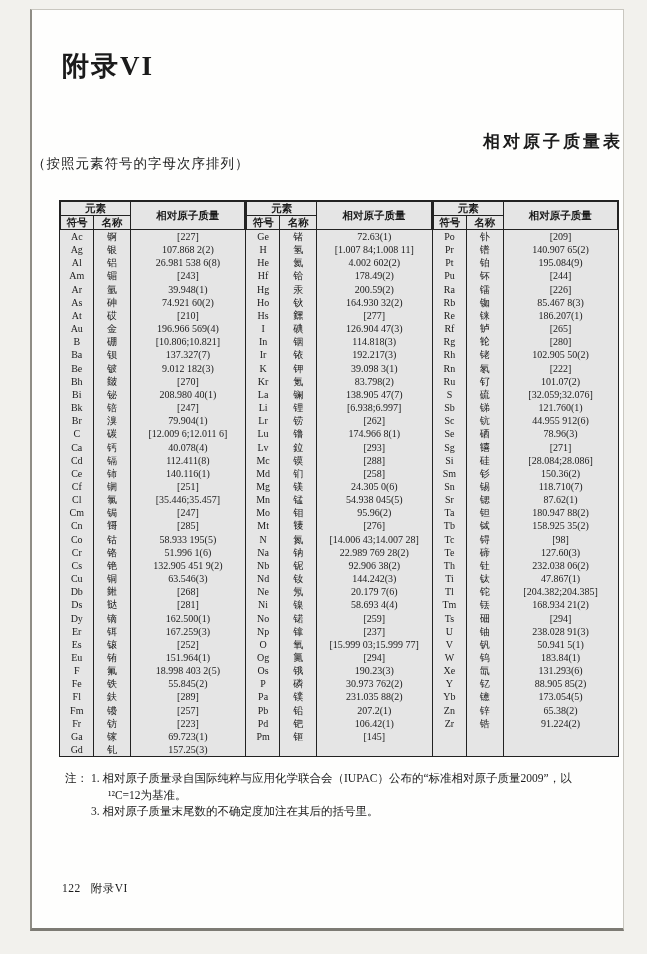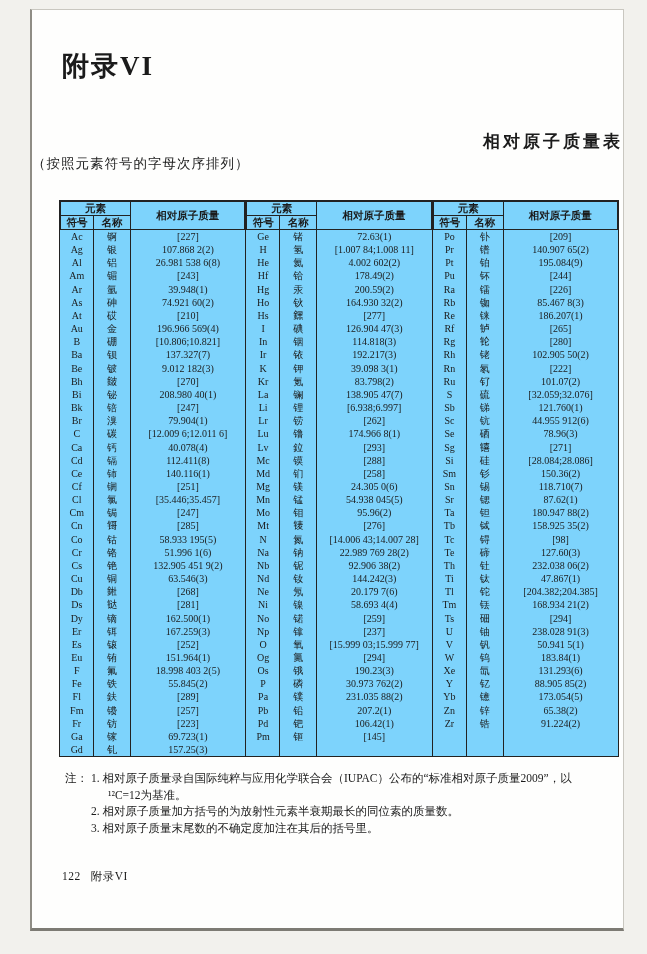--- a/index.html
+++ b/index.html
@@ -29,21 +29,21 @@
   }
   .table-subtitle {
     position:absolute; top:145px; left:0; width:100%;
     font-size:13.5px; letter-spacing:1px;
   }
   .table-wrap {
     position:absolute; left:27px; top:190px; width:560px;
     display:flex;
     border:1.5px solid #222;
     box-sizing:border-box;
-    background:#7dd3fc;
+    background:#e5e5e5;
     font-family:Liberation Serif, serif;
   }
   .group { flex:1 1 0; min-width:0; border-left:1.5px solid #222; }
   .group:first-child { border-left:none; }
   .atomic-table { width:100%; border-collapse:collapse; table-layout:fixed; }
   .c-sym  { width:33px; }
   .c-name { width:37px; }
   .atomic-table thead th {
     border:1px solid #222;
     font-size:10.5px; font-weight:bold;
@@ -56,21 +56,21 @@
     white-space:nowrap; overflow:hidden;
   }
   .atomic-table tbody td + td { border-left:1px solid #222; }
   .notes {
     position:absolute; left:33px; top:760px; width:532px;
     font-size:11.5px; line-height:16.5px;
   }
   .notes-label { position:absolute; left:0; top:0; }
   .note-item { margin-left:26px; padding-left:17px; text-indent:-17px; }
   .footer {
-    position:absolute; left:30px; bottom:44px;
+    position:absolute; left:30px; bottom:32px;
     font-size:11.5px; letter-spacing:0.5px;margin-top:43px;
   }
   .footer .page-num { margin-right:10px; }
 </style>
 </head>
 <body>
 
 <div class="page">
 
   <div class="appendix-label">附录VI</div>
@@ -744,21 +744,20 @@
             </tr>
           </tbody>
       </table>
     </div>
 
   </div>
 
   <div class="notes">
     <span class="notes-label">注：</span>
     <div class="note-item">1. 相对原子质量录自国际纯粹与应用化学联合会（IUPAC）公布的“标准相对原子质量2009”，以¹²C=12为基准。</div>
-    <div class="note-item">2. 相对原子质量加方括号的为放射性元素半衰期最长的同位素的质量数。</div>
     <div class="note-item">3. 相对原子质量末尾数的不确定度加注在其后的括号里。</div>
   </div>
 
   <div class="footer">
     <span class="page-num">122</span><span>附录VI</span>
   </div>
 
 </div>
 
 </body></html>

